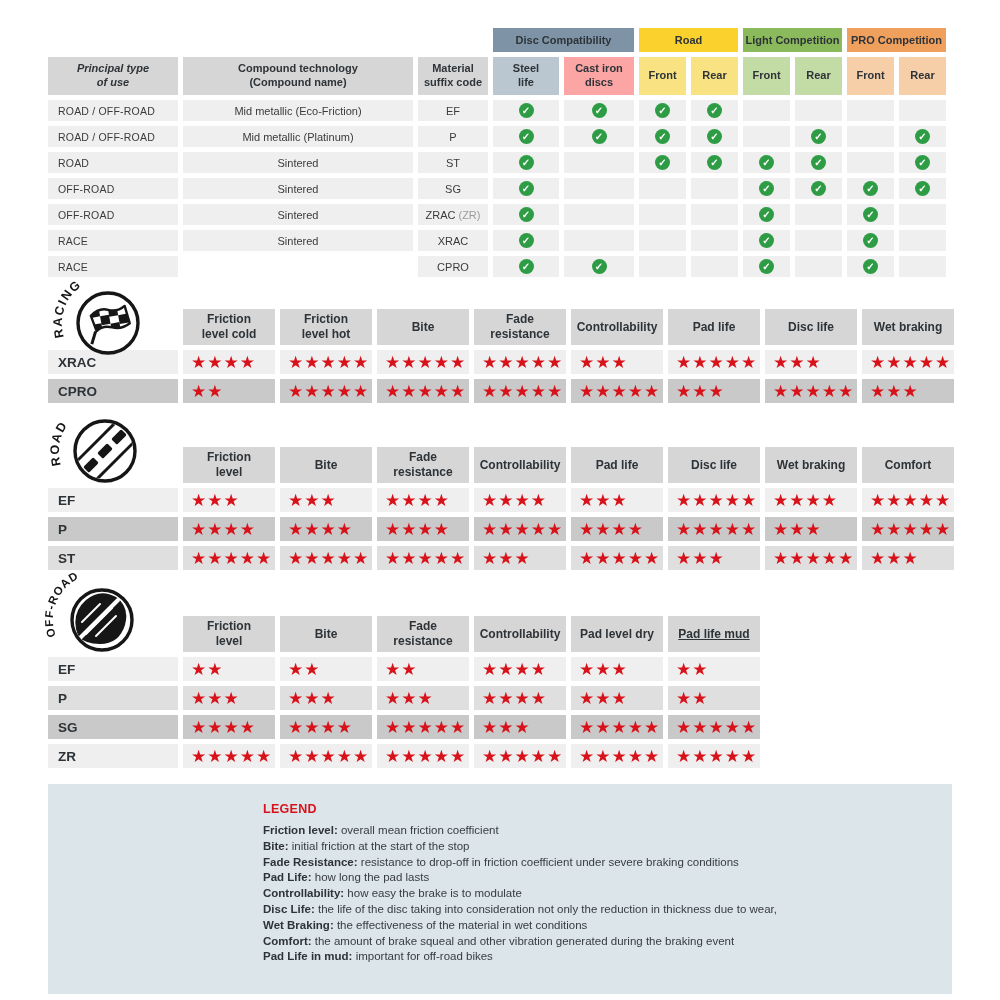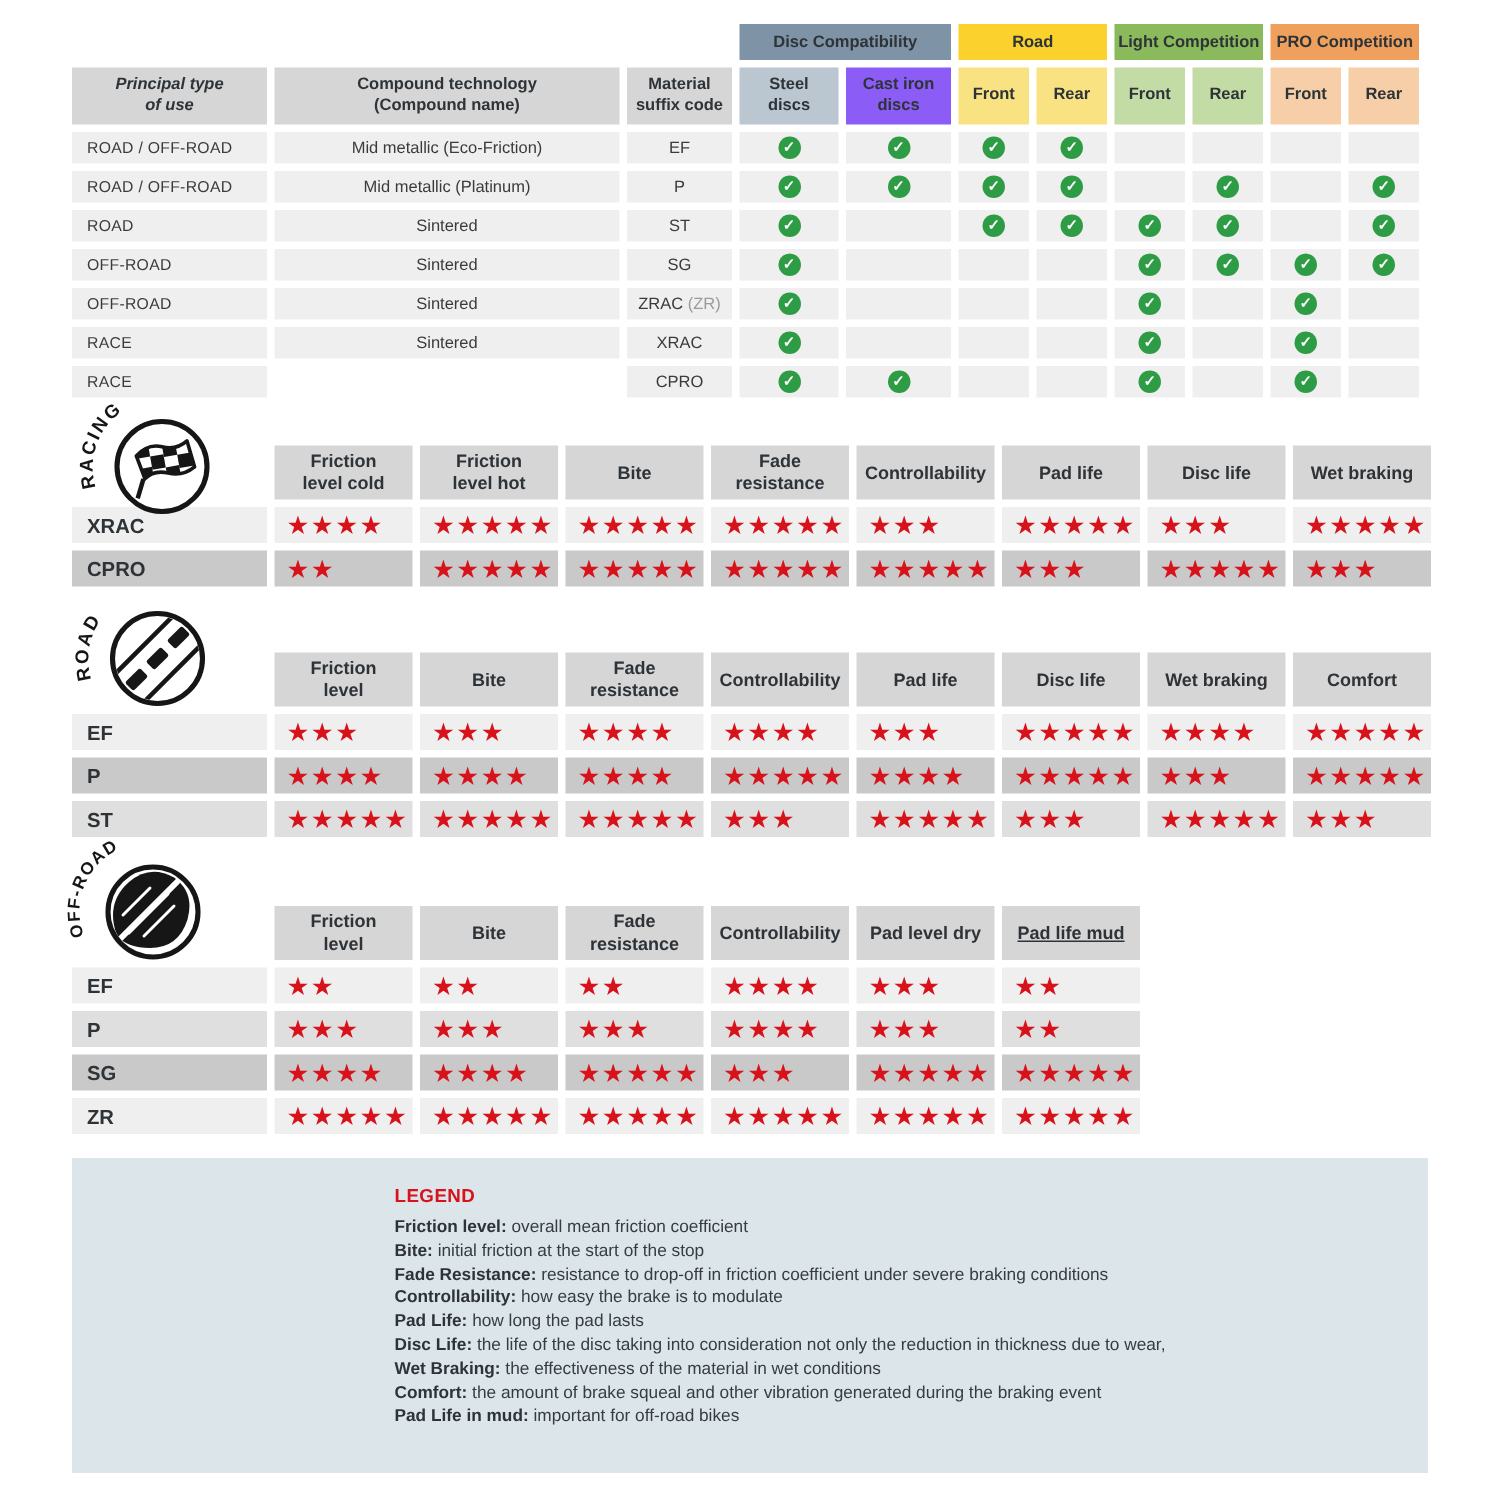--- a/index.html
+++ b/index.html
@@ -7,21 +7,21 @@
     --disc-header:#7e93a6; --disc-sub:#bac6d0;
     --road-header:#fbd12d; --road-sub:#f9e282;
     --light-header:#8aba5b; --light-sub:#c3dca6;
     --pro-header:#efa05d; --pro-sub:#f6cfa8;
     --header-gray:#d6d6d6; --row-light:#efefef; --row-mid:#dfdfdf; --row-dark:#c9c9c9;
     --legend-bg:#dce5ea; --legend-title:#d8121a; --text:#3b3b3b;
   }
   *{box-sizing:border-box}
   html,body{margin:0;padding:0}
   body{width:1000px;height:1000px;background:#fff;font-family:"Liberation Sans",sans-serif;color:var(--text);overflow:hidden}
-  .page{position:relative;padding:16px 48px 0 48px;width:1000px}
+  .page{position:relative;padding:28px 48px 0 48px;width:1000px}
 
   
   .compat-grid{display:grid;grid-template-columns:130px 230px 70px 66px 70px 47px 47px 47px 47px 47px 47px;grid-template-rows:24px 38px repeat(7,21px);gap:5px}
   .group-header{display:flex;align-items:center;justify-content:center;font-weight:bold;font-size:11px;color:#2e3338}
   .col-header{display:flex;align-items:center;justify-content:center;text-align:center;font-weight:bold;font-size:11px;line-height:1.25;white-space:pre-line;color:#2e3338}
   .col-header.main{background:var(--header-gray)}
   .cell{background:var(--row-light);display:flex;align-items:center;font-size:11px}
   .cell.use{padding-left:10px;font-size:10.5px;letter-spacing:.2px}
   .cell.compound,.cell.code{justify-content:center}
   .code-note{color:#9b9b9b;margin-left:3px}
@@ -61,22 +61,22 @@
       <div class="group-header" style="grid-area: 1 / 6 / auto / span 2; background: rgb(251, 209, 45);">Road</div>
       <div class="group-header" style="grid-area: 1 / 8 / auto / span 2; background: rgb(138, 186, 91);">Light Competition</div>
       <div class="group-header" style="grid-area: 1 / 10 / auto / span 2; background: rgb(239, 160, 93);">PRO Competition</div>
       <div class="col-header main" style="grid-area: 2 / 1; font-style: italic;">Principal type
 of use</div>
       <div class="col-header main" style="grid-area: 2 / 2;">Compound technology
 (Compound name)</div>
       <div class="col-header main" style="grid-area: 2 / 3;">Material
 suffix code</div>
       <div class="col-header" style="grid-area: 2 / 4; background: rgb(186, 198, 208);">Steel
-discs</div>
-      <div class="col-header" style="grid-area: 2 / 5; background: #8b5cf6;">Cast iron
+life</div>
+      <div class="col-header" style="grid-area: 2 / 5; background: #fca5a5;">Cast iron
 discs</div>
       <div class="col-header" style="grid-area: 2 / 6; background: rgb(249, 226, 130);">Front</div>
       <div class="col-header" style="grid-area: 2 / 7; background: rgb(249, 226, 130);">Rear</div>
       <div class="col-header" style="grid-area: 2 / 8; background: rgb(195, 220, 166);">Front</div>
       <div class="col-header" style="grid-area: 2 / 9; background: rgb(195, 220, 166);">Rear</div>
       <div class="col-header" style="grid-area: 2 / 10; background: rgb(246, 207, 168);">Front</div>
       <div class="col-header" style="grid-area: 2 / 11; background: rgb(246, 207, 168);">Rear</div>
       <div class="cell use" style="grid-area: 3 / 1;">ROAD / OFF-ROAD</div>
       <div class="cell compound" style="grid-area: 3 / 2;">Mid metallic (Eco-Friction)</div>
       <div class="cell code" style="grid-area: 3 / 3;">
@@ -407,22 +407,22 @@
         <div class="stars shade-light" style="grid-area: 5 / 7;">★★★★★</div>
       </div>
   </div>
 
   <div class="legend">
     <div class="legend-title">LEGEND</div>
     <div>
         <div class="legend-line"><div class="legend-term" style="display: inline;">Friction level:</div> overall mean friction coefficient</div>
         <div class="legend-line"><div class="legend-term" style="display: inline;">Bite:</div> initial friction at the start of the stop</div>
         <div class="legend-line"><div class="legend-term" style="display: inline;">Fade Resistance:</div> resistance to drop-off in friction coefficient under severe braking conditions</div>
+        <div class="legend-line"><div class="legend-term" style="display: inline;">Pad Life:</div> how long the pad lasts</div>
         <div class="legend-line"><div class="legend-term" style="display: inline;">Controllability:</div> how easy the brake is to modulate</div>
-        <div class="legend-line"><div class="legend-term" style="display: inline;">Pad Life:</div> how long the pad lasts</div>
         <div class="legend-line"><div class="legend-term" style="display: inline;">Disc Life:</div> the life of the disc taking into consideration not only the reduction in thickness due to wear,</div>
         <div class="legend-line"><div class="legend-term" style="display: inline;">Wet Braking:</div> the effectiveness of the material in wet conditions</div>
         <div class="legend-line"><div class="legend-term" style="display: inline;">Comfort:</div> the amount of brake squeal and other vibration generated during the braking event</div>
         <div class="legend-line"><div class="legend-term" style="display: inline;">Pad Life in mud:</div> important for off-road bikes</div>
       </div>
   </div>
 
 </div>
 
 </body></html>

